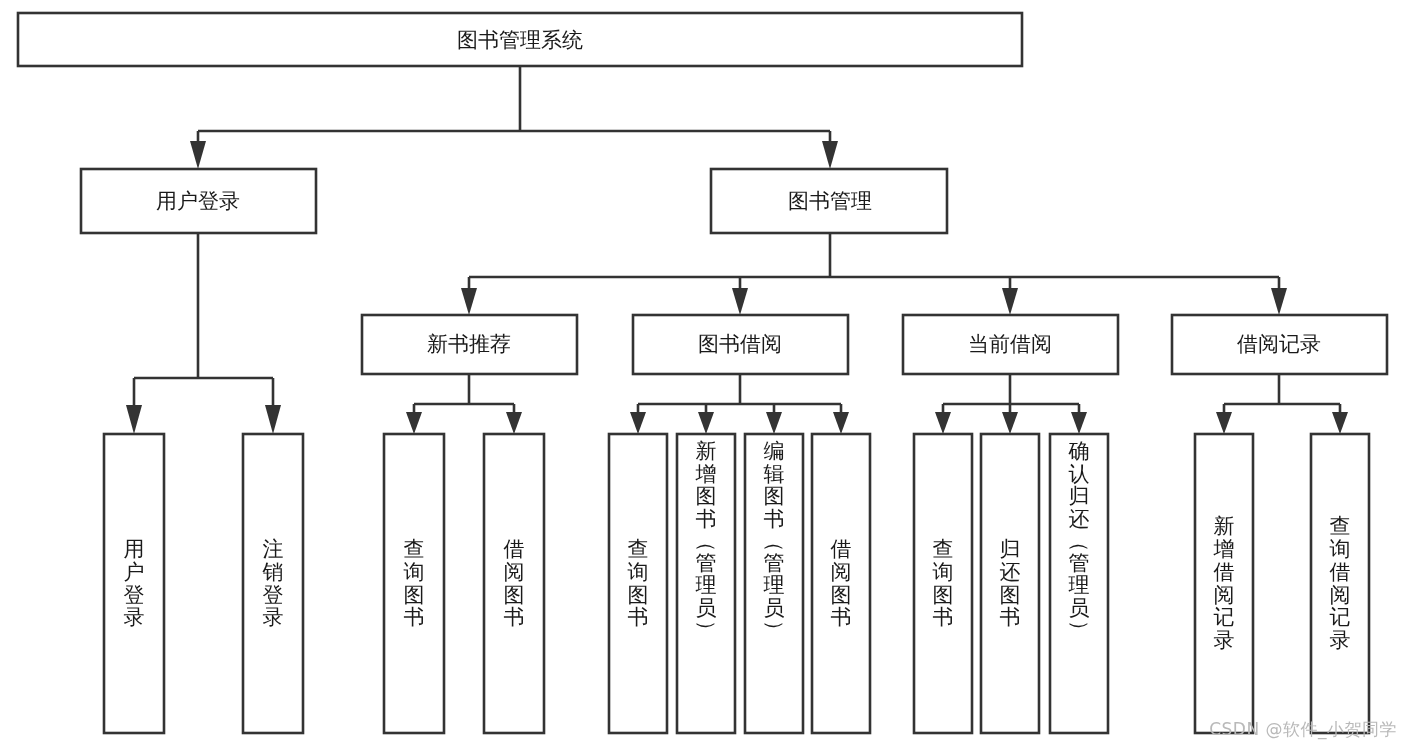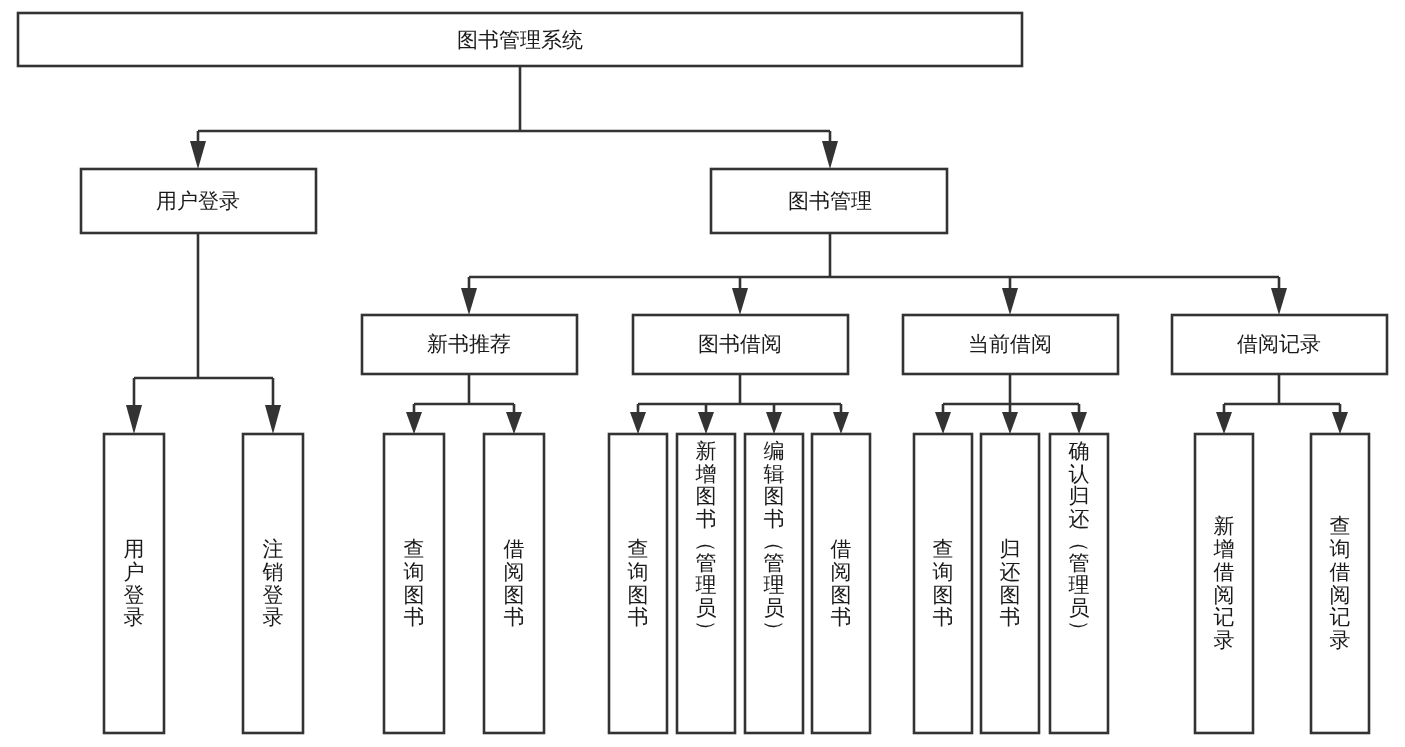--- a/index.html
+++ b/index.html
@@ -278,13 +278,14 @@
     </div>
   <div class="vlabel" style="left:1311px;top:434px;width:58px;height:299px;">
       <span>查</span>
       <span>询</span>
       <span>借</span>
       <span>阅</span>
       <span>记</span>
       <span>录</span>
     </div>
 
+  <div class="watermark">CSDN @软件_小贺同学</div>
 </div>
 
 </body></html>

